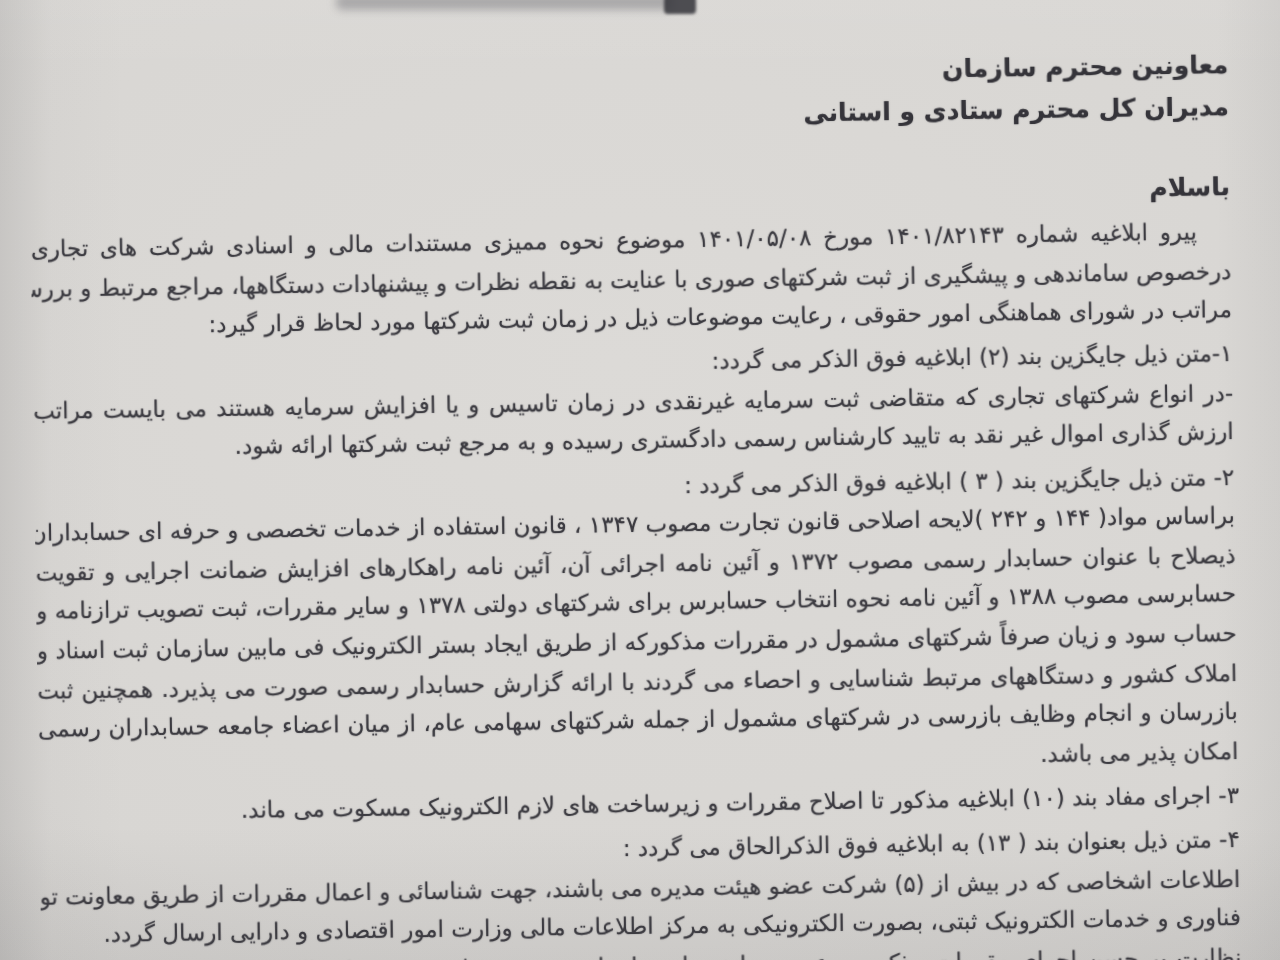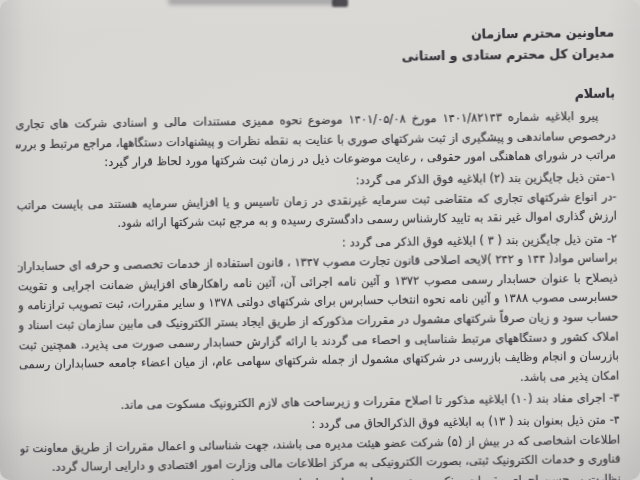--- a/index.html
+++ b/index.html
@@ -8,21 +8,20 @@
     font-family:"DejaVu Sans",sans-serif;
     background:#d7d5d2;
   }
   .sheet{
     position:absolute;inset:0;overflow:hidden;
     background:
       linear-gradient(90deg, rgba(40,40,45,0.10) 0%, rgba(40,40,45,0.02) 4%, rgba(0,0,0,0) 10%),
       linear-gradient(270deg, rgba(40,40,45,0.05) 0%, rgba(0,0,0,0) 5%),
       linear-gradient(180deg, rgba(255,255,255,0.05) 0%, rgba(0,0,0,0) 8%, rgba(0,0,0,0) 86%, rgba(40,40,45,0.07) 100%),
       radial-gradient(120% 110% at 48% 38%, #dcdad7 0%, #d8d6d3 55%, #cbc9c6 100%);
-    border-radius: 10px;
   }
   
   .top-frag{position:absolute;top:-3px;left:168px;width:168px;height:8px;
     background:rgba(90,90,96,0.38);border-radius:3px;filter:blur(2px);}
   .top-frag2{position:absolute;top:-2px;left:332px;width:16px;height:9px;
     background:rgba(52,52,58,0.85);border-radius:2px;filter:blur(0.8px);}
   .content{
     position:absolute;top:26px;left:14px;right:26px;bottom:-30px;
     direction:rtl;overflow:hidden;
     transform:rotate(-0.85deg);transform-origin:50% 0;

